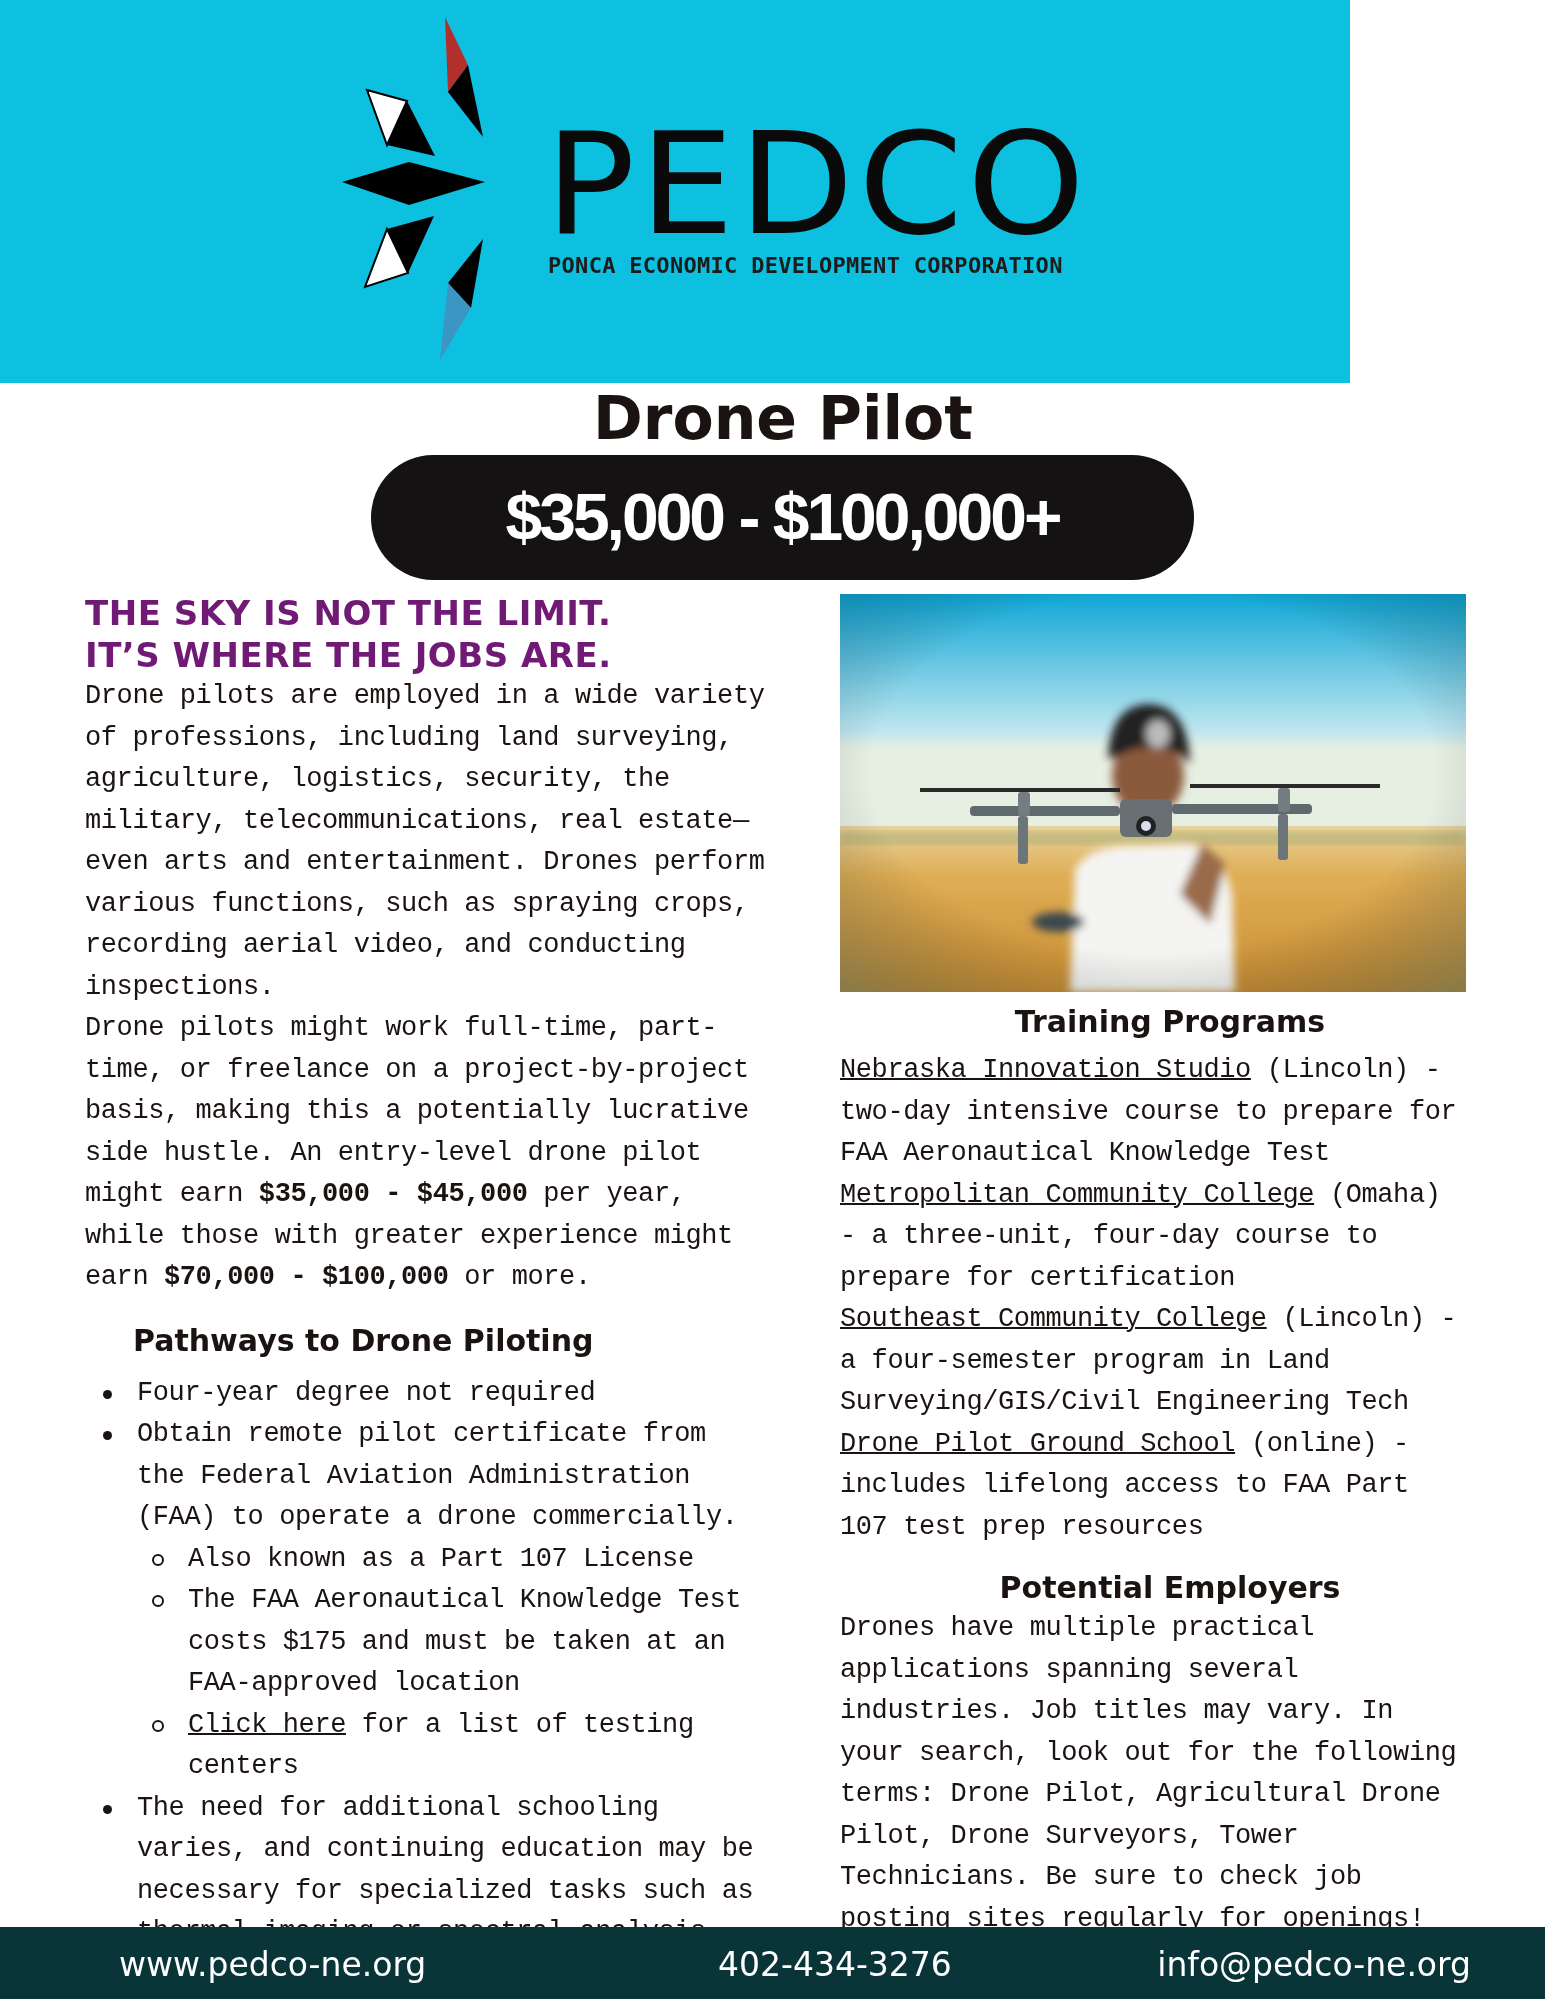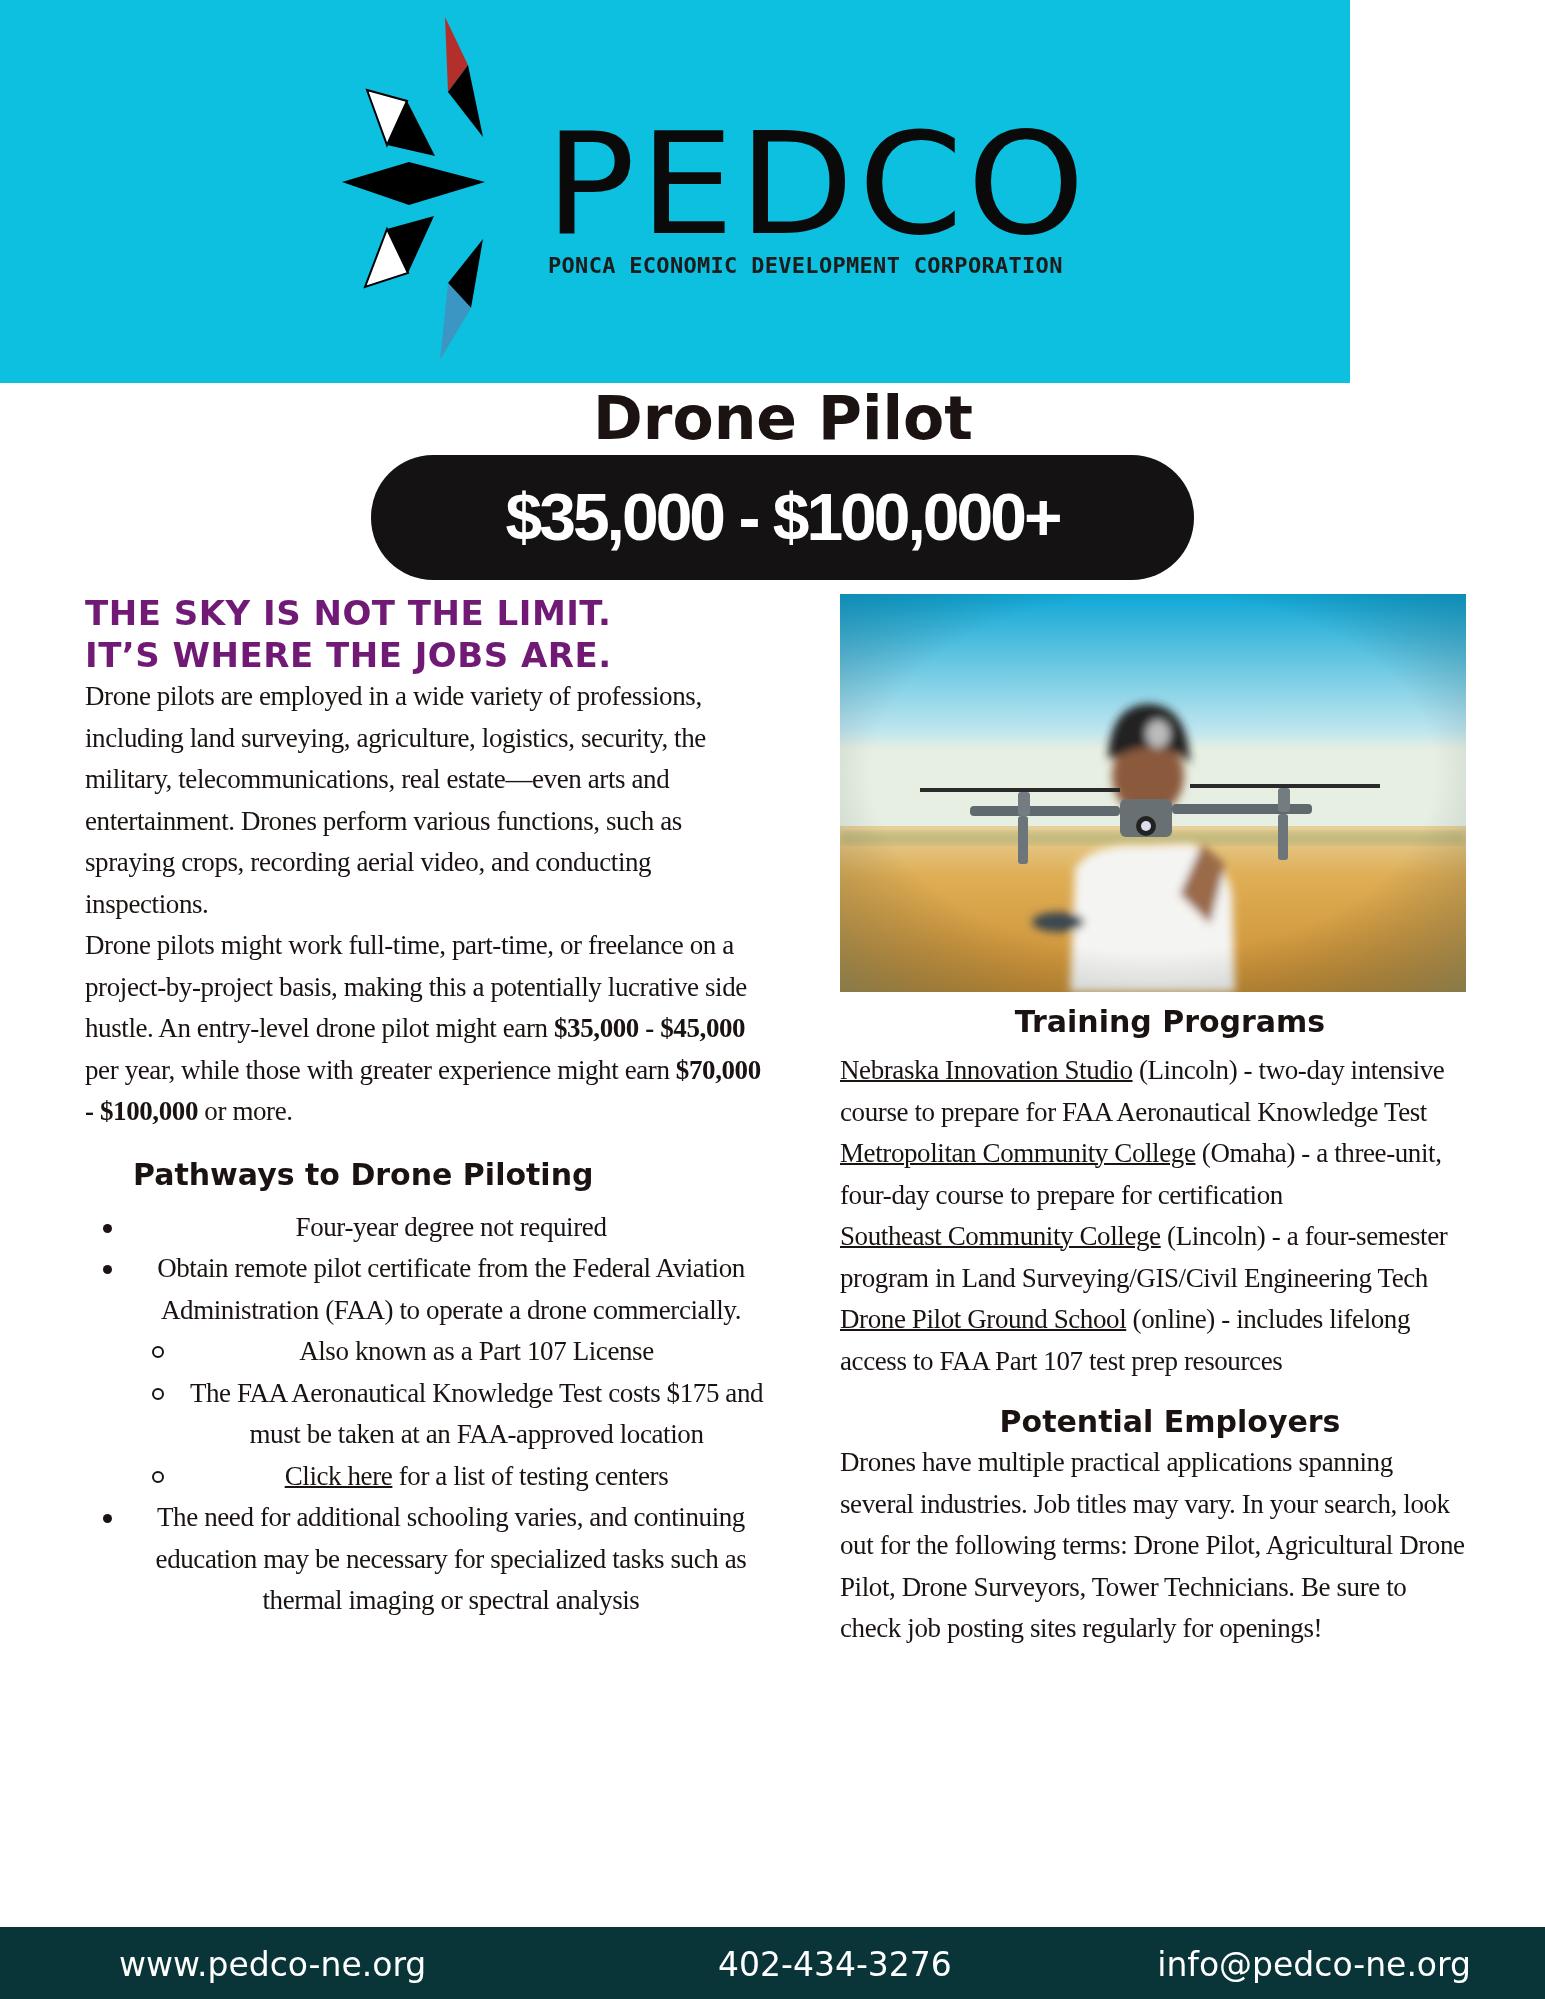--- a/index.html
+++ b/index.html
@@ -37,33 +37,33 @@
       font-size: 66px; line-height: 125px; letter-spacing: -3px;
     }
     .col-left { position: absolute; left: 85px; top: 592px; width: 680px; }
     .col-right { position: absolute; left: 840px; top: 594px; width: 630px; }
     .tagline {
       font-family: "DejaVu Sans", sans-serif; font-weight: bold;
       font-size: 34px; line-height: 42px; margin: 0; color: #701a75;
       letter-spacing: 0.5px;
     }
     p.body, .body {
-      font-family: Liberation Serif, serif;
+      font-family: Liberation Mono, monospace;
       font-size: 27px; line-height: 41.5px; margin: 0; color: #1a1311;
       letter-spacing: -0.4px;
     }
     .p1 { margin-top: 22px; }
     .p2 { margin-top: 30px; }
     .section-h {
       font-family: "DejaVu Sans", sans-serif; font-weight: bold;
       font-size: 30px; line-height: 40px; margin: 0; color: #1a1311;
     }
     .h-pathways { margin-top: 22px; padding-left: 48px; }
     ul.pathways { list-style: none; margin: 12px 0 0 0; padding: 0; }
-    ul.pathways > li { position: relative; padding-left: 52px; text-align: center; }
+    ul.pathways > li { position: relative; padding-left: 52px; }
     ul.pathways > li::before {
       content: ""; position: absolute; left: 18px; top: 17px;
       width: 9px; height: 9px; border-radius: 50%; background: #1a1311;
     }
     ul.sub { list-style: none; margin: 0; padding: 0; }
     ul.sub > li { position: relative; padding-left: 51px; }
     ul.sub > li::before {
       content: ""; position: absolute; left: 15px; top: 15px;
       width: 8px; height: 8px; border-radius: 50%; border: 2px solid #1a1311;
     }

